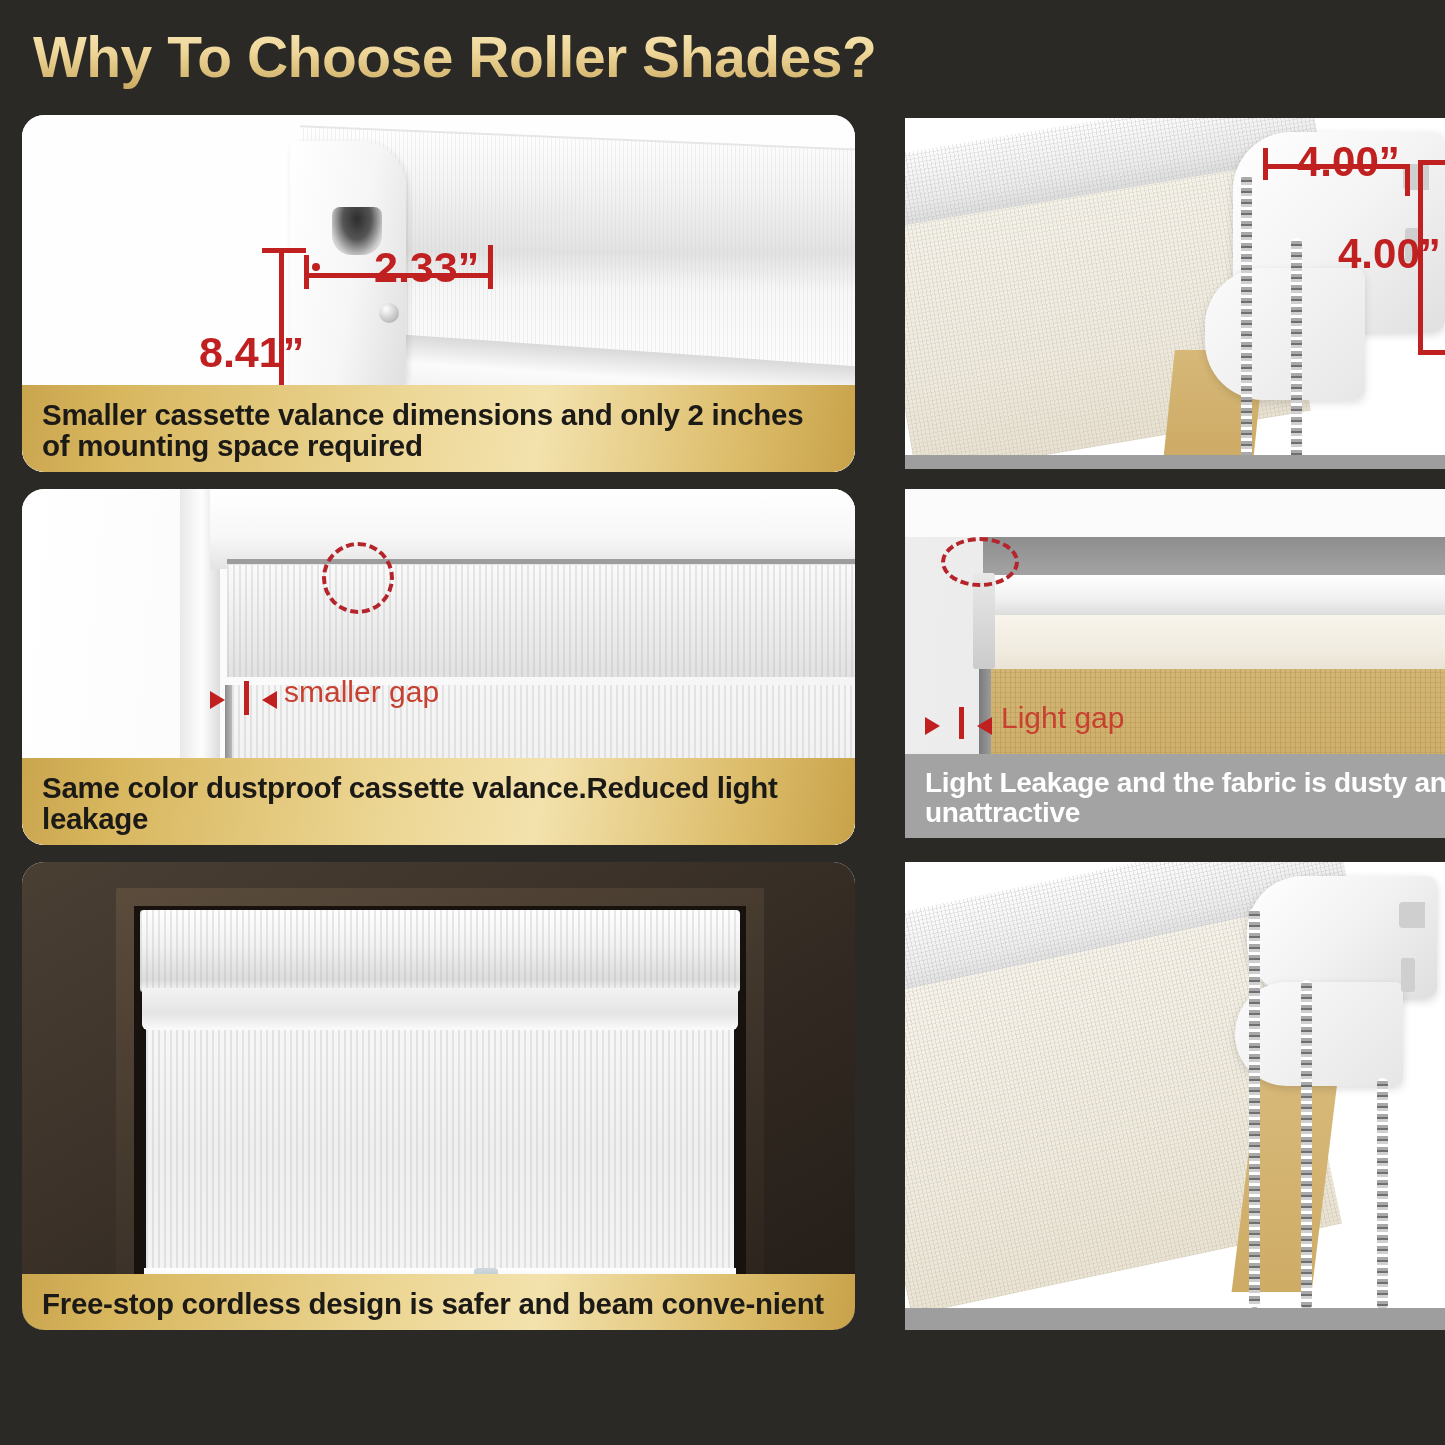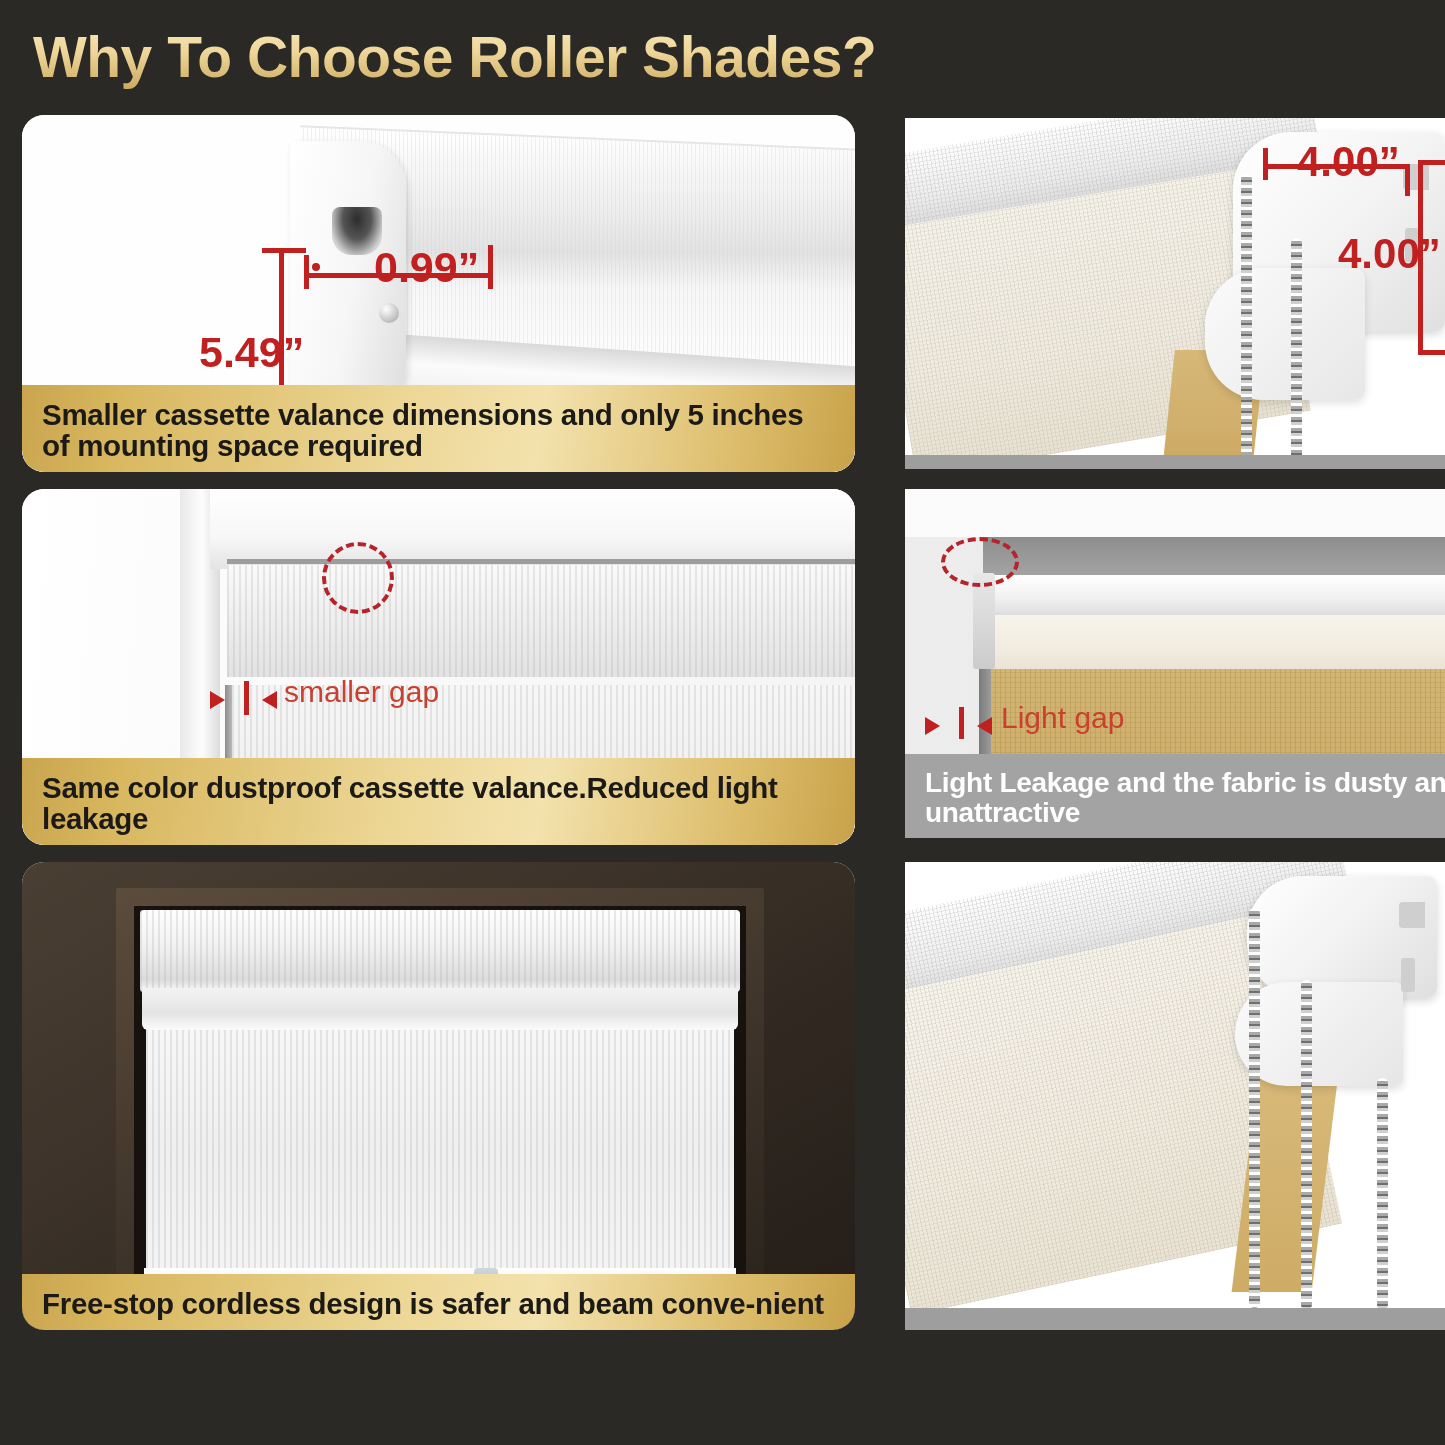--- a/index.html
+++ b/index.html
@@ -379,28 +379,28 @@
     <div class="p1-lip"></div>
     <div class="p1-cap"></div>
     <div class="p1-slot"></div>
     <div class="p1-screw1"></div>
     <div class="p1-screw2"></div>
     <div class="p1-dot"></div>
 
     <div class="dimline" style="left:282px; top:158px; width:188px; height:5px;"></div>
     <div class="tick" style="left:282px; top:140px; width:5px; height:34px;"></div>
     <div class="tick" style="left:466px; top:130px; width:5px; height:44px;"></div>
-    <div class="dim" style="left:352px; top:128px; font-size:43px;">0.99”</div>
+    <div class="dim" style="left:352px; top:128px; font-size:43px;">2.33”</div>
 
     <div class="dimline" style="left:257px; top:133px; width:5px; height:202px;"></div>
     <div class="tick" style="left:240px; top:133px; width:44px; height:5px;"></div>
     <div class="tick" style="left:240px; top:330px; width:44px; height:5px;"></div>
-    <div class="dim" style="left:177px; top:213px; font-size:43px;">5.49”</div>
+    <div class="dim" style="left:177px; top:213px; font-size:43px;">8.41”</div>
   </div>
-  <div class="cap gold">Smaller cassette valance dimensions and only 5 inches of mounting space required</div>
+  <div class="cap gold">Smaller cassette valance dimensions and only 2 inches of mounting space required</div>
 </div>
 
 <div class="panel right row1">
   <div class="media">
     <div class="p2-wrap"></div>
     <div class="p2-tube"></div>
     <div class="p2-fabric"></div>
     <div class="p2-tan"></div>
     <div class="p2-bracket"></div>
     <div class="p2-bracket2"></div>

